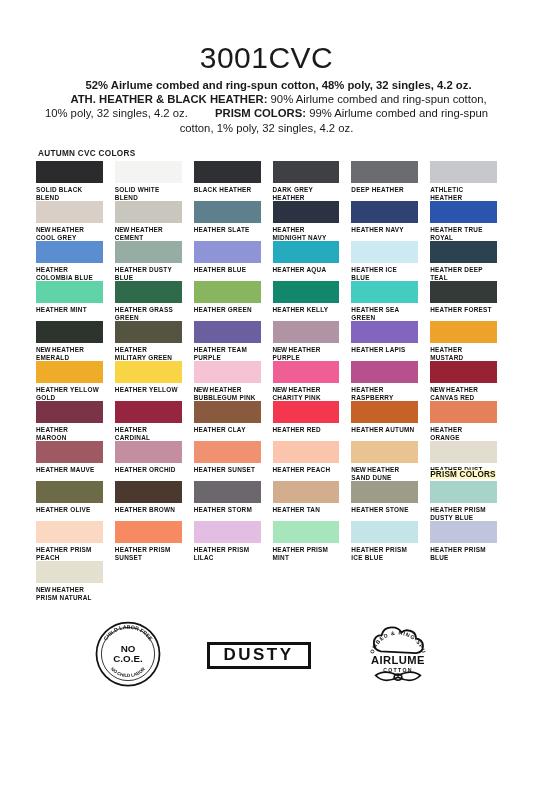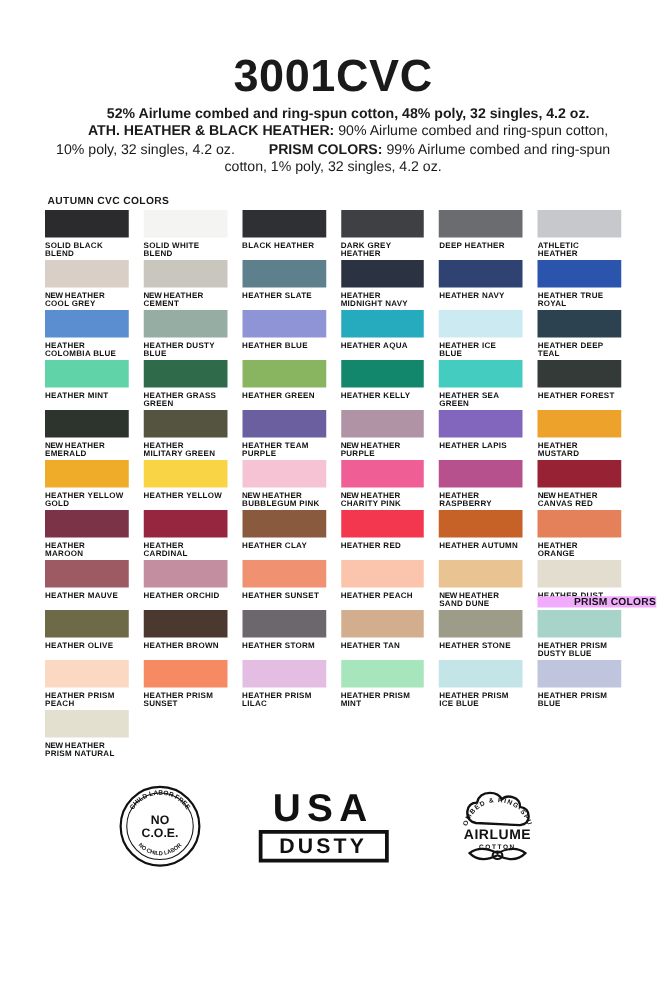--- a/index.html
+++ b/index.html
@@ -19,22 +19,22 @@
     width: 533px;
     height: 800px;
     box-sizing: border-box;
     padding: 42px 36px 10px 36px;
     position: relative;
   }
 
   
   .header { text-align: center; }
   .style-number {
-    font-size: 36px;
-    font-weight: bold;
+    font-size: 30px;
+    font-weight: normal;
     letter-spacing: 0.5px;
     line-height: 1.05;
     margin: 0 0 4px 0;
   }
   .style-name {
     font-size: 19.5px;
     font-weight: bold;
     letter-spacing: -0.1px;
     line-height: 1.05;
     margin: 0 0 9px 0;
@@ -93,23 +93,22 @@
 
   
   .prism-header {
     position: absolute;
     top: -11px;
     left: 0;
     font-size: 8.2px;
     font-weight: bold;
     letter-spacing: 0.2px;
     color: #111;
-    background: #f0abfc;
+    background: #fef9c3;
     white-space: nowrap;
-    padding-left: 29px;
   }
 
   
   .footer {
     margin-top: 10px;
     display: flex;
     align-items: center;
     justify-content: center;
     gap: 44px;
     height: 86px;
@@ -460,21 +459,20 @@
         </text>
         <text font-size="6.5" font-family="Liberation Sans, sans-serif" font-weight="bold" fill="#111">
           <textPath href="#arcBot" startOffset="50%" text-anchor="middle" id="noceArcBot">NO CHILD LABOR</textPath>
         </text>
         <text x="50" y="47" text-anchor="middle" font-size="14" font-weight="bold" font-family="Liberation Sans, sans-serif" fill="#111" id="noceLine1">NO</text>
         <text x="50" y="62" text-anchor="middle" font-size="14" font-weight="bold" font-family="Liberation Sans, sans-serif" fill="#111" id="noceLine2">C.O.E.</text>
       </svg>
     </div>
 
     <div class="badge-usa">
-      <div class="usa-top">USA</div>
       <div class="usa-bottom">DUSTY</div>
     </div>
 
     <div class="badge badge-airlume">
       <svg viewBox="0 0 100 86" width="86" height="74" aria-hidden="true">
         <defs>
           <path id="arcAir" d="M 22 42 A 29 29 0 0 1 78 42"></path>
         </defs>
         <path d="M30 40 q-9 -2 -8 -11 q1 -8 9 -8 q2 -9 12 -9 q8 0 11 6 q4 -4 10 -2 q7 2 7 9 q8 1 8 9 q0 7 -8 8 z" fill="none" stroke="#111" stroke-width="2.2"></path>
         <text font-size="6.2" font-family="Liberation Sans, sans-serif" font-weight="bold" fill="#111" letter-spacing="1">

